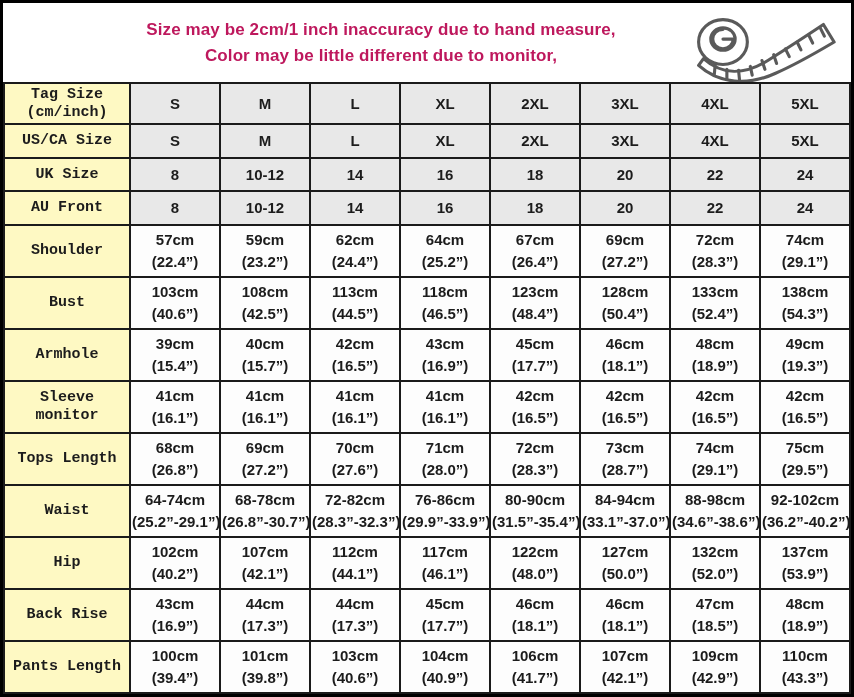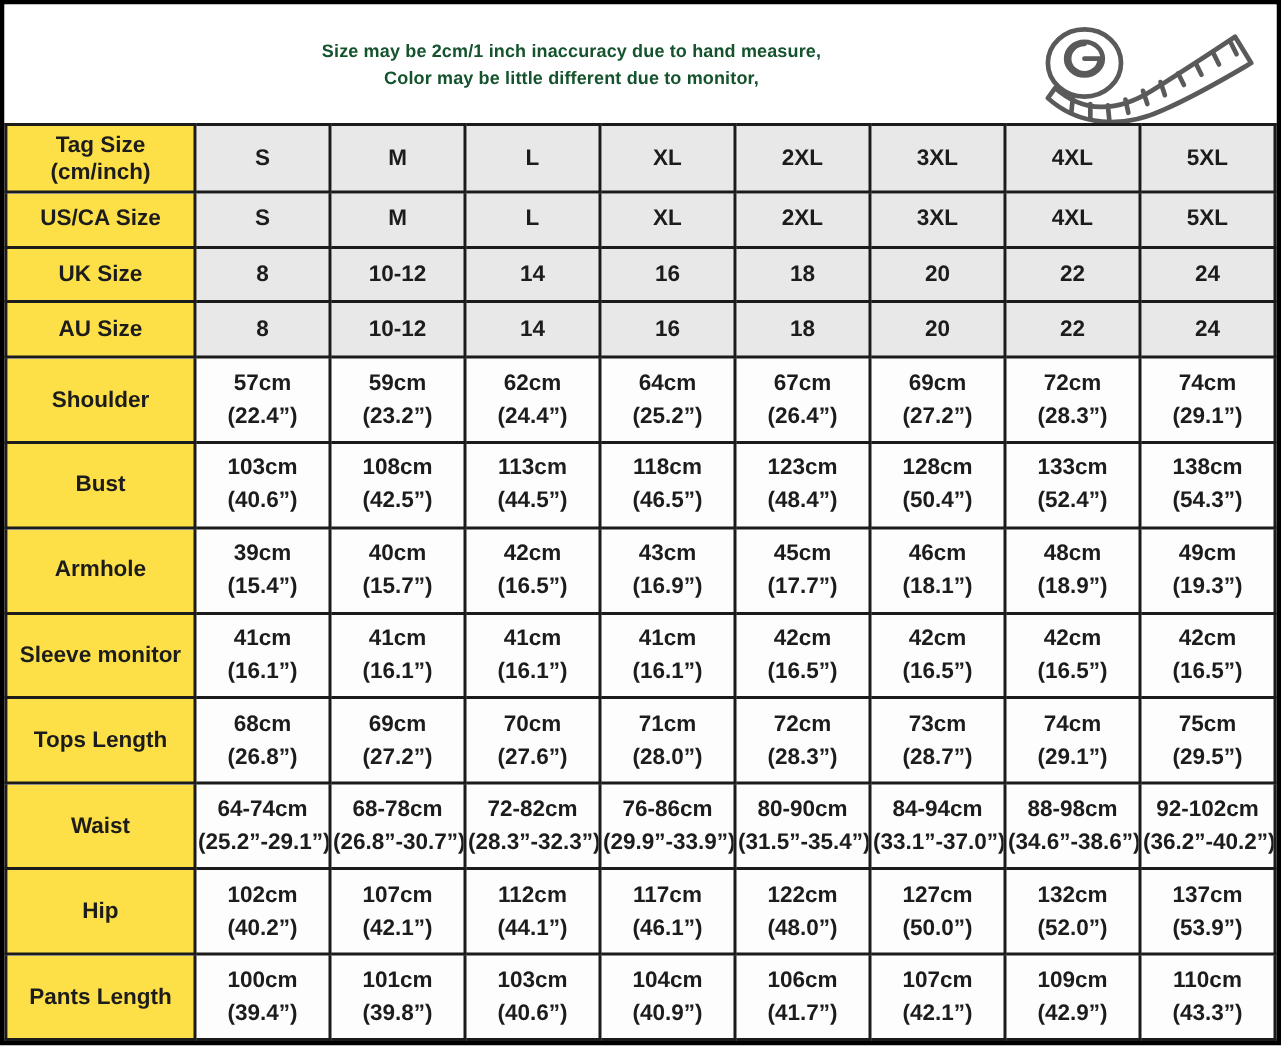--- a/index.html
+++ b/index.html
@@ -13,38 +13,38 @@
     border:3px solid #000;
     display:flex;flex-direction:column;background:#fff;
   }
   
   .notice{
     position:relative;flex:0 0 79px;height:79px;
     display:flex;align-items:center;justify-content:center;
     background:#fff;
   }
   .notice-text{
-    text-align:center;font-weight:bold;font-size:12px;
-    line-height:1.5;color:#14532d;letter-spacing:.1px;
+    text-align:center;font-weight:bold;font-size:17px;
+    line-height:1.5;color:#be185d;letter-spacing:.1px;
     margin-right:92px;
   }
   .tape{position:absolute;right:6px;top:1px;width:168px;height:78px;}
   .tape svg{display:block;width:100%;height:100%;}
   
   table.size-table{
     border-collapse:collapse;table-layout:fixed;
     width:100%;flex:1 1 auto;
   }
   .size-table th,.size-table td{
     border:2px solid #1b1b1b;
     text-align:center;vertical-align:middle;
     padding:0 1px;overflow:hidden;
   }
   .size-table th{
-    background:#fde047;font-weight:bold;font-size:15px;line-height:18px;
+    background:#fef9c3;font-weight:bold;font-size:15px;line-height:18px;font-family:Liberation Mono, monospace;
   }
   .size-table td{
     background:#fdfdfd;font-weight:bold;font-size:15px;line-height:22px;
   }
   .size-table tr.hdr td{background:#e8e8e8;line-height:18px;}
   .size-table tr.hdr{height:31px;}
   .size-table tr.tall{height:38px;}
   .size-table tr.data{height:48px;}
 </style>
 </head>
@@ -115,21 +115,21 @@
           <td>8</td>
           <td>10-12</td>
           <td>14</td>
           <td>16</td>
           <td>18</td>
           <td>20</td>
           <td>22</td>
           <td>24</td>
         </tr>
         <tr class="hdr">
-          <th>AU Size</th>
+          <th>AU Front</th>
           <td>8</td>
           <td>10-12</td>
           <td>14</td>
           <td>16</td>
           <td>18</td>
           <td>20</td>
           <td>22</td>
           <td>24</td>
         </tr>
         <tr class="data">
@@ -203,20 +203,31 @@
           <td>102cm<br>(40.2”)</td>
           <td>107cm<br>(42.1”)</td>
           <td>112cm<br>(44.1”)</td>
           <td>117cm<br>(46.1”)</td>
           <td>122cm<br>(48.0”)</td>
           <td>127cm<br>(50.0”)</td>
           <td>132cm<br>(52.0”)</td>
           <td>137cm<br>(53.9”)</td>
         </tr>
         <tr class="data">
+          <th>Back Rise</th>
+          <td>43cm<br>(16.9”)</td>
+          <td>44cm<br>(17.3”)</td>
+          <td>44cm<br>(17.3”)</td>
+          <td>45cm<br>(17.7”)</td>
+          <td>46cm<br>(18.1”)</td>
+          <td>46cm<br>(18.1”)</td>
+          <td>47cm<br>(18.5”)</td>
+          <td>48cm<br>(18.9”)</td>
+        </tr>
+        <tr class="data">
           <th>Pants Length</th>
           <td>100cm<br>(39.4”)</td>
           <td>101cm<br>(39.8”)</td>
           <td>103cm<br>(40.6”)</td>
           <td>104cm<br>(40.9”)</td>
           <td>106cm<br>(41.7”)</td>
           <td>107cm<br>(42.1”)</td>
           <td>109cm<br>(42.9”)</td>
           <td>110cm<br>(43.3”)</td>
         </tr>

